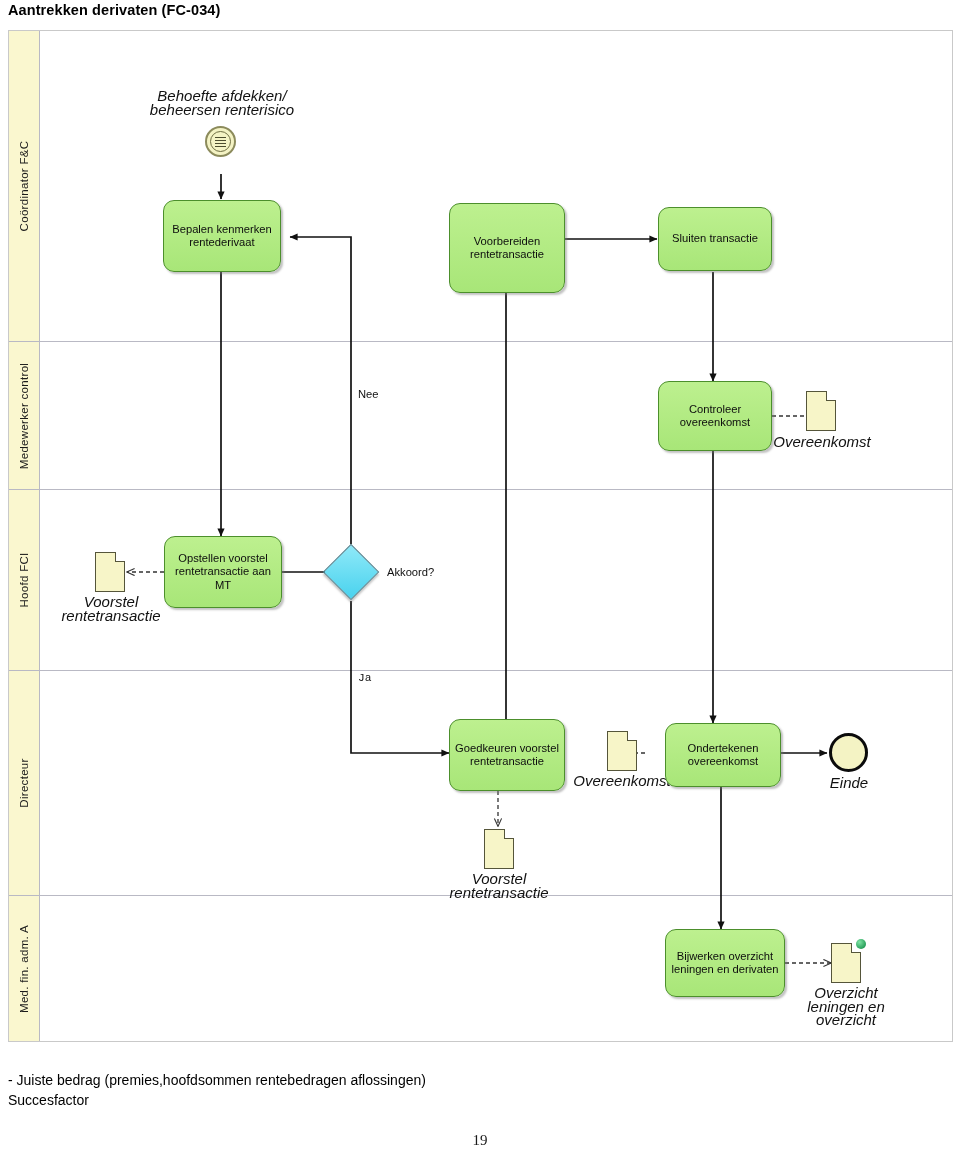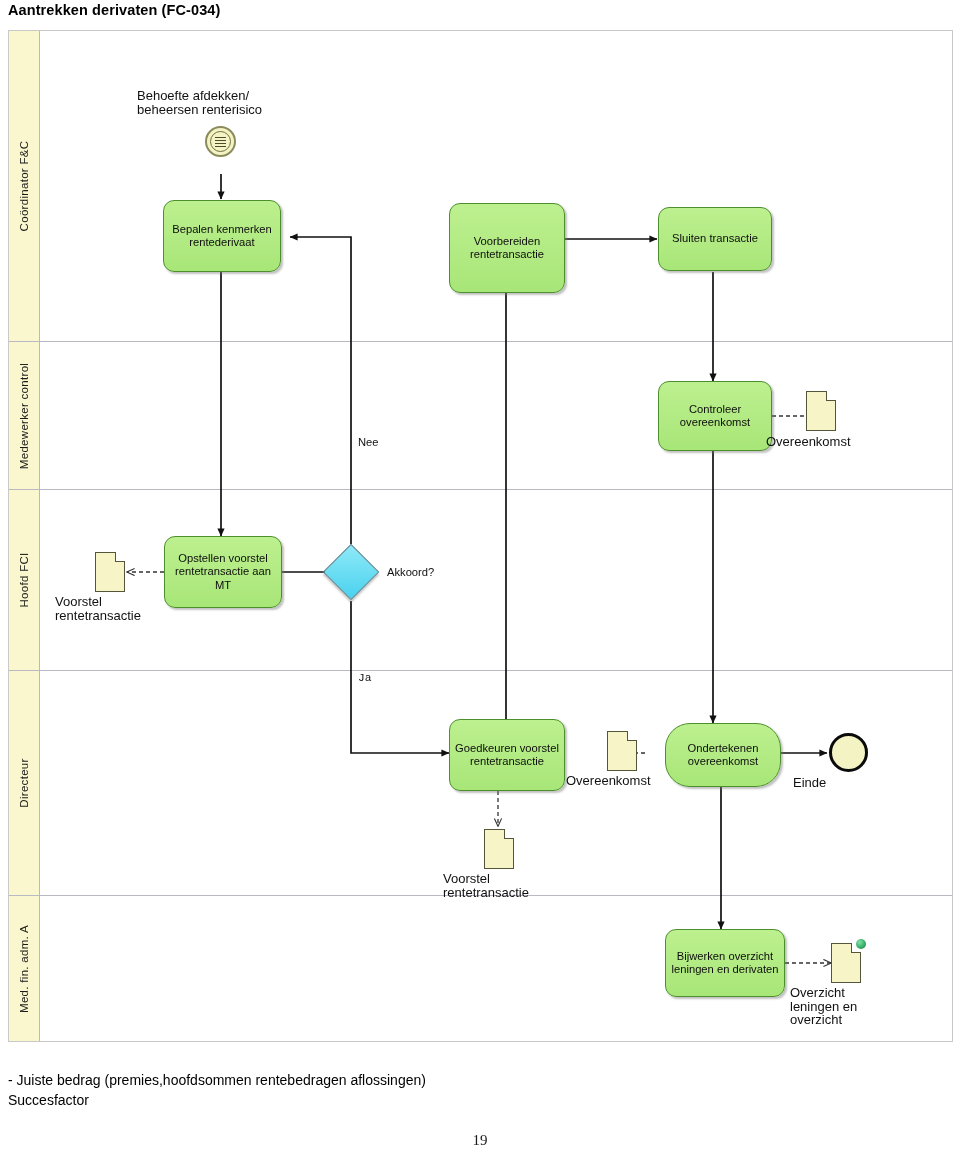--- a/index.html
+++ b/index.html
@@ -128,24 +128,26 @@
   }
   .artifact .dot {
     position: absolute;
     right: -5px; top: -4px;
     width: 10px; height: 10px;
     border-radius: 50%;
     background: radial-gradient(circle at 35% 32%, #7fe3a4 0%, #239b56 75%);
   }
   .caption {
     position: absolute;
-    font-size: 13px;
+    text-align: center;
+    font-size: 15px;
     line-height: 13.5px;
     color: #111111;
     white-space: nowrap;
+    font-style: italic;
   }
   .flowlabel {
     position: absolute;
     font-size: 11.2px;
     color: #111111;
     white-space: nowrap;
   }
   #edges { position: absolute; left:0; top:0; width:945px; height:1012px; pointer-events:none; }
 
   #footer-note {
@@ -269,21 +271,21 @@
   </div>
 
   <div class="task" style="left:440px; top:172px; width:116px; height:90px;">
     <span>Voorbereiden rentetransactie</span>
   </div>
 
   <div class="task" style="left:649px; top:176px; width:114px; height:64px;">
     <span>Sluiten transactie</span>
   </div>
 
-  <div class="flowlabel" style="left:349px; top:357px;margin-top:48px;">Nee</div>
+  <div class="flowlabel" style="left:349px; top:357px;">Nee</div>
 
   <div class="task" style="left:649px; top:350px; width:114px; height:70px;">
     <span>Controleer overeenkomst</span>
   </div>
 
   <div class="artifact" style="left:797px; top:360px; width:30px; height:40px;">
     <div class="sheet"></div>
     <div class="fold"></div>
   </div>
   <div class="caption" style="left:757px; top:404px; width:112px;">Overeenkomst</div>
@@ -318,21 +320,21 @@
     <div>Voorstel</div>
     <div>rentetransactie</div>
   </div>
 
   <div class="artifact" style="left:598px; top:700px; width:30px; height:40px;">
     <div class="sheet"></div>
     <div class="fold"></div>
   </div>
   <div class="caption" style="left:557px; top:743px; width:112px;">Overeenkomst</div>
 
-  <div class="task" style="left:656px; top:692px; width:116px; height:64px;border-radius:25px;">
+  <div class="task" style="left:656px; top:692px; width:116px; height:64px;">
     <span>Ondertekenen overeenkomst</span>
   </div>
 
   <div class="event end" style="left:820px; top:702px; width:39px; height:39px;"></div>
   <div class="caption" style="left:784px; top:745px; width:112px;">Einde</div>
 
   <div class="task" style="left:656px; top:898px; width:120px; height:68px;">
     <span>Bijwerken overzicht leningen en derivaten</span>
   </div>
 

